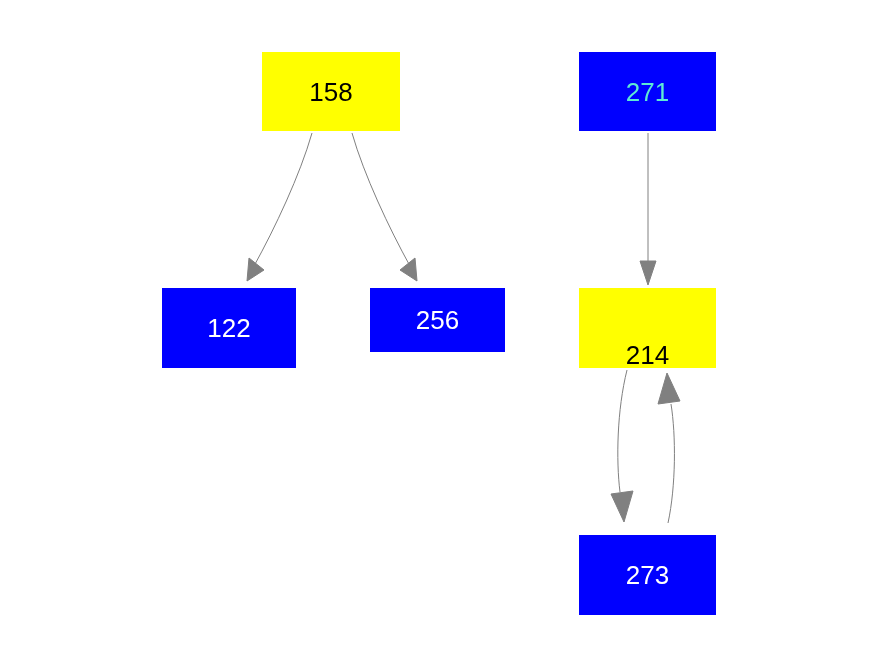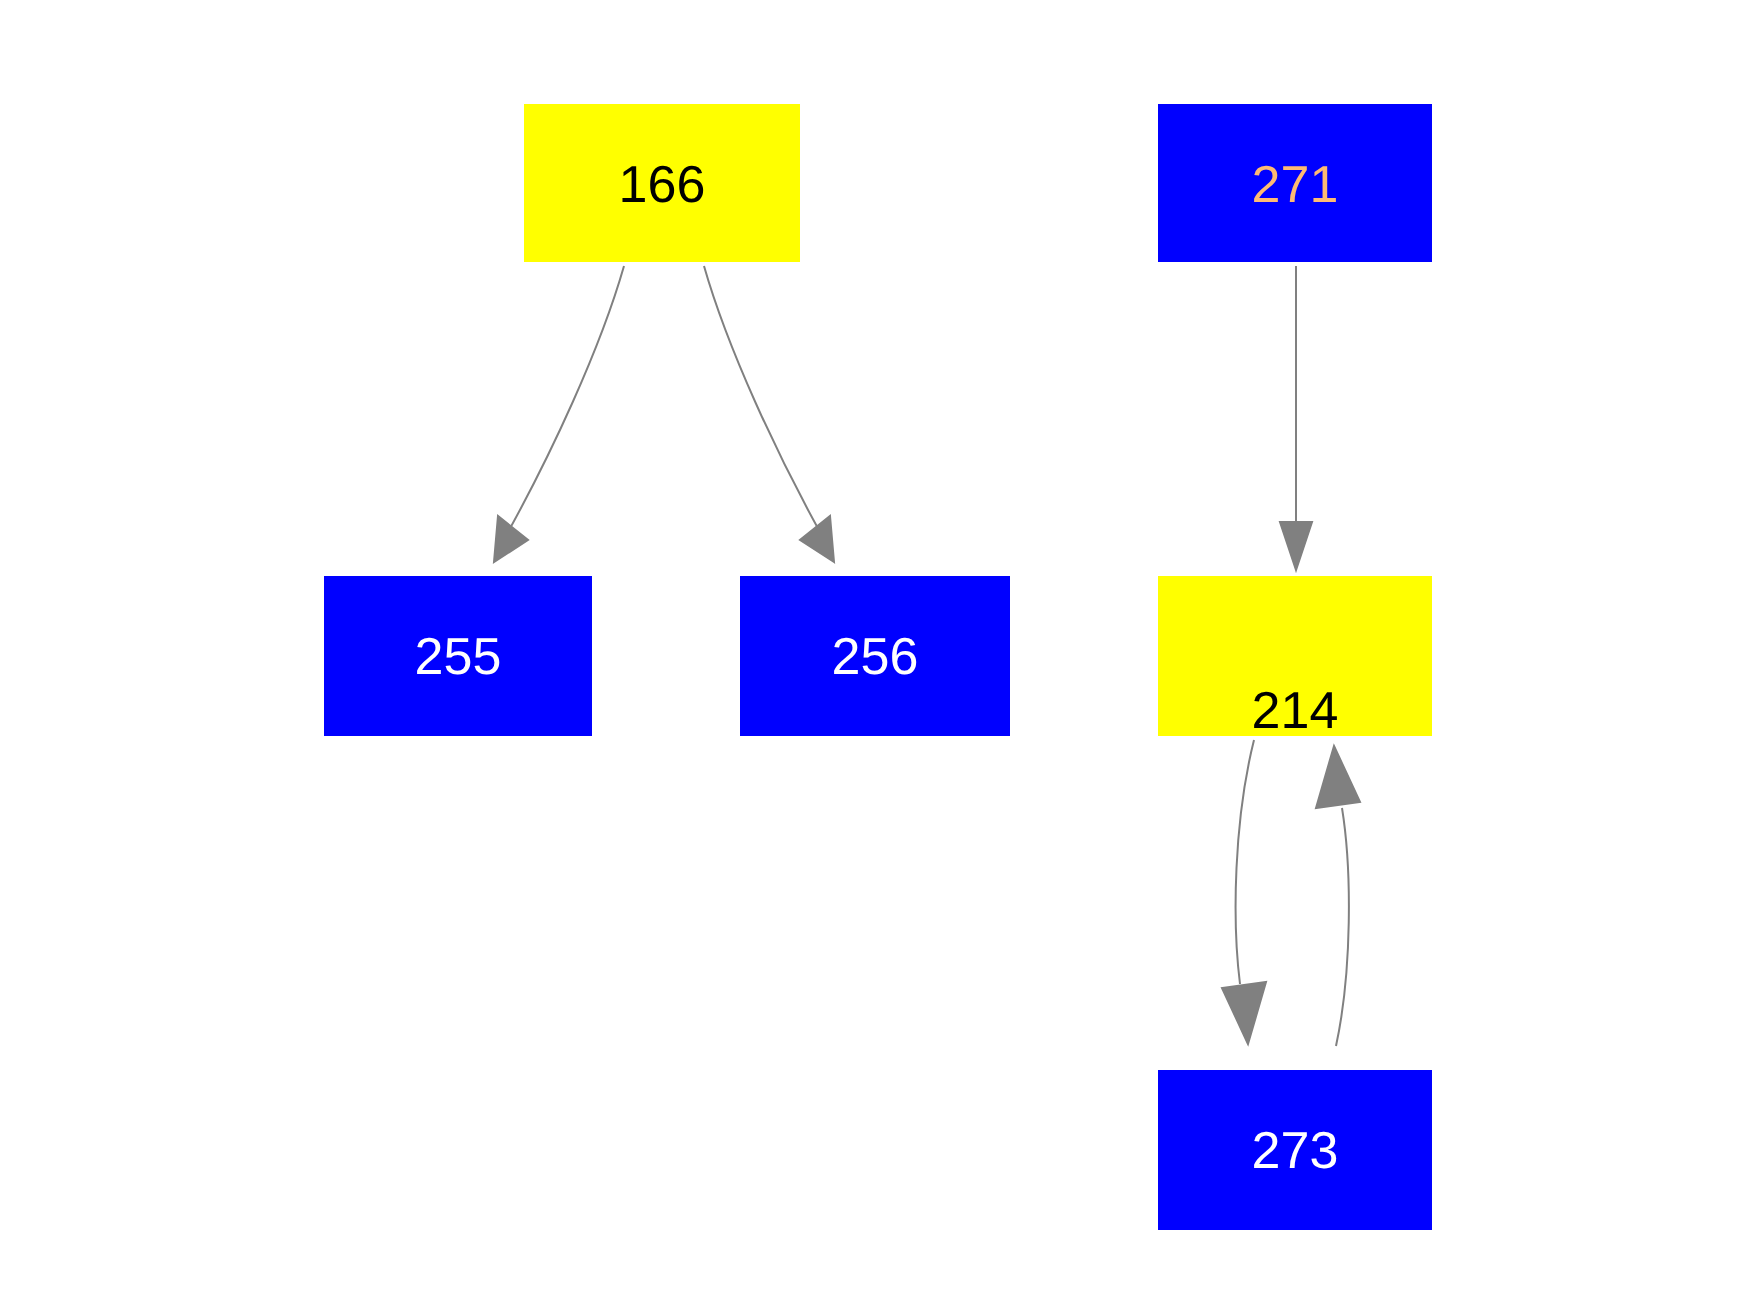--- a/index.html
+++ b/index.html
@@ -82,32 +82,32 @@
     </g>
 
     <g>
       <path class="edge-path" d="M 668 523 C 676 486, 676 435, 671 404" stroke="#808080"></path>
       <polygon class="edge-head" points="667,373 680,401 658,404" fill="#808080" stroke="#808080"></polygon>
     </g>
 
   </svg>
 
   <div class="node-box" style="left:262px; top:52px; width:138px; height:79px; background:#ffff00; color:#000000;">
-    <span class="node-label">166</span>
+    <span class="node-label">158</span>
   </div>
 
   <div class="node-box" style="left:162px; top:288px; width:134px; height:80px; background:#0000ff; color:#ffffff;">
-    <span class="node-label">255</span>
+    <span class="node-label">122</span>
   </div>
 
-  <div class="node-box" style="left:370px; top:288px; width:135px; height:80px; background:#0000ff; color:#ffffff;">
+  <div class="node-box" style="left:370px; top:288px; width:135px; height:64px; background:#0000ff; color:#ffffff;">
     <span class="node-label">256</span>
   </div>
 
-  <div class="node-box" style="left:579px; top:52px; width:137px; height:79px; background:#0000ff; color:#fdba74;">
+  <div class="node-box" style="left:579px; top:52px; width:137px; height:79px; background:#0000ff; color:#5eead4;">
     <span class="node-label">271</span>
   </div>
 
   <div class="node-box" style="left:579px; top:288px; width:137px; height:80px; background:#ffff00; color:#000000;align-items:flex-end;">
     <span class="node-label">214</span>
   </div>
 
   <div class="node-box" style="left:579px; top:525px; width:137px; height:80px; background:#0000ff; color:#ffffff;margin-top:10px;">
     <span class="node-label">273</span>
   </div>

